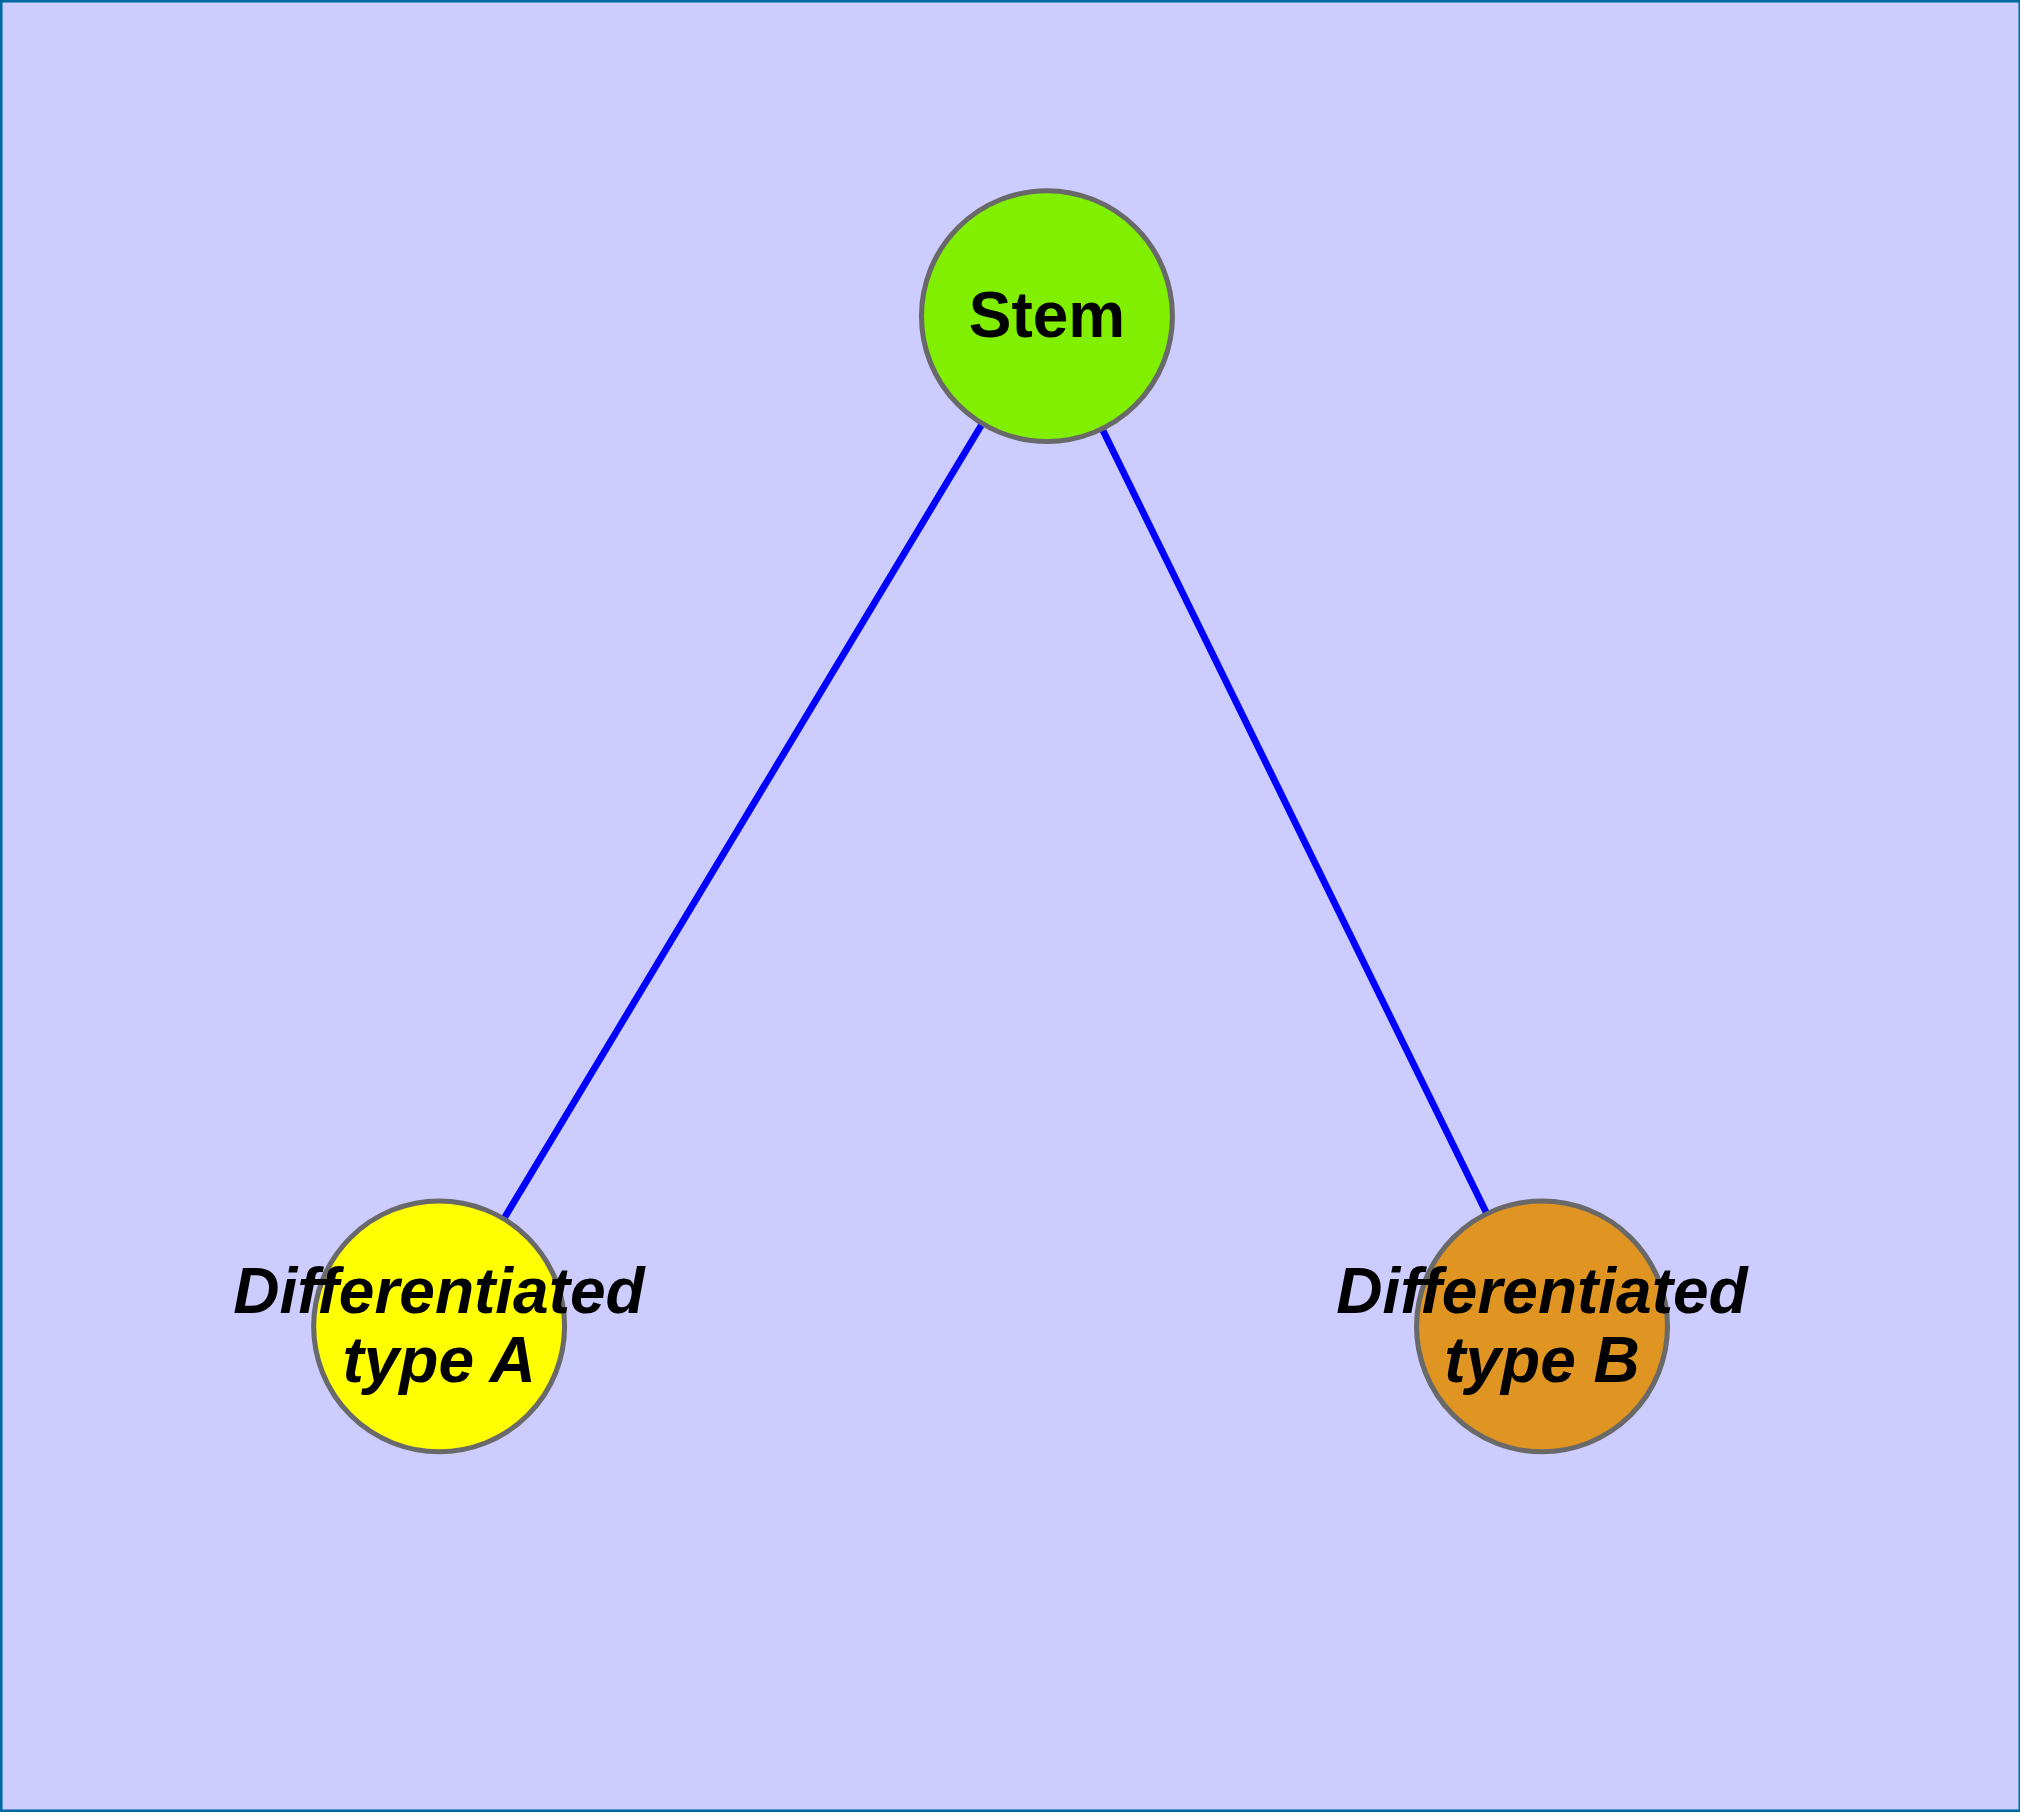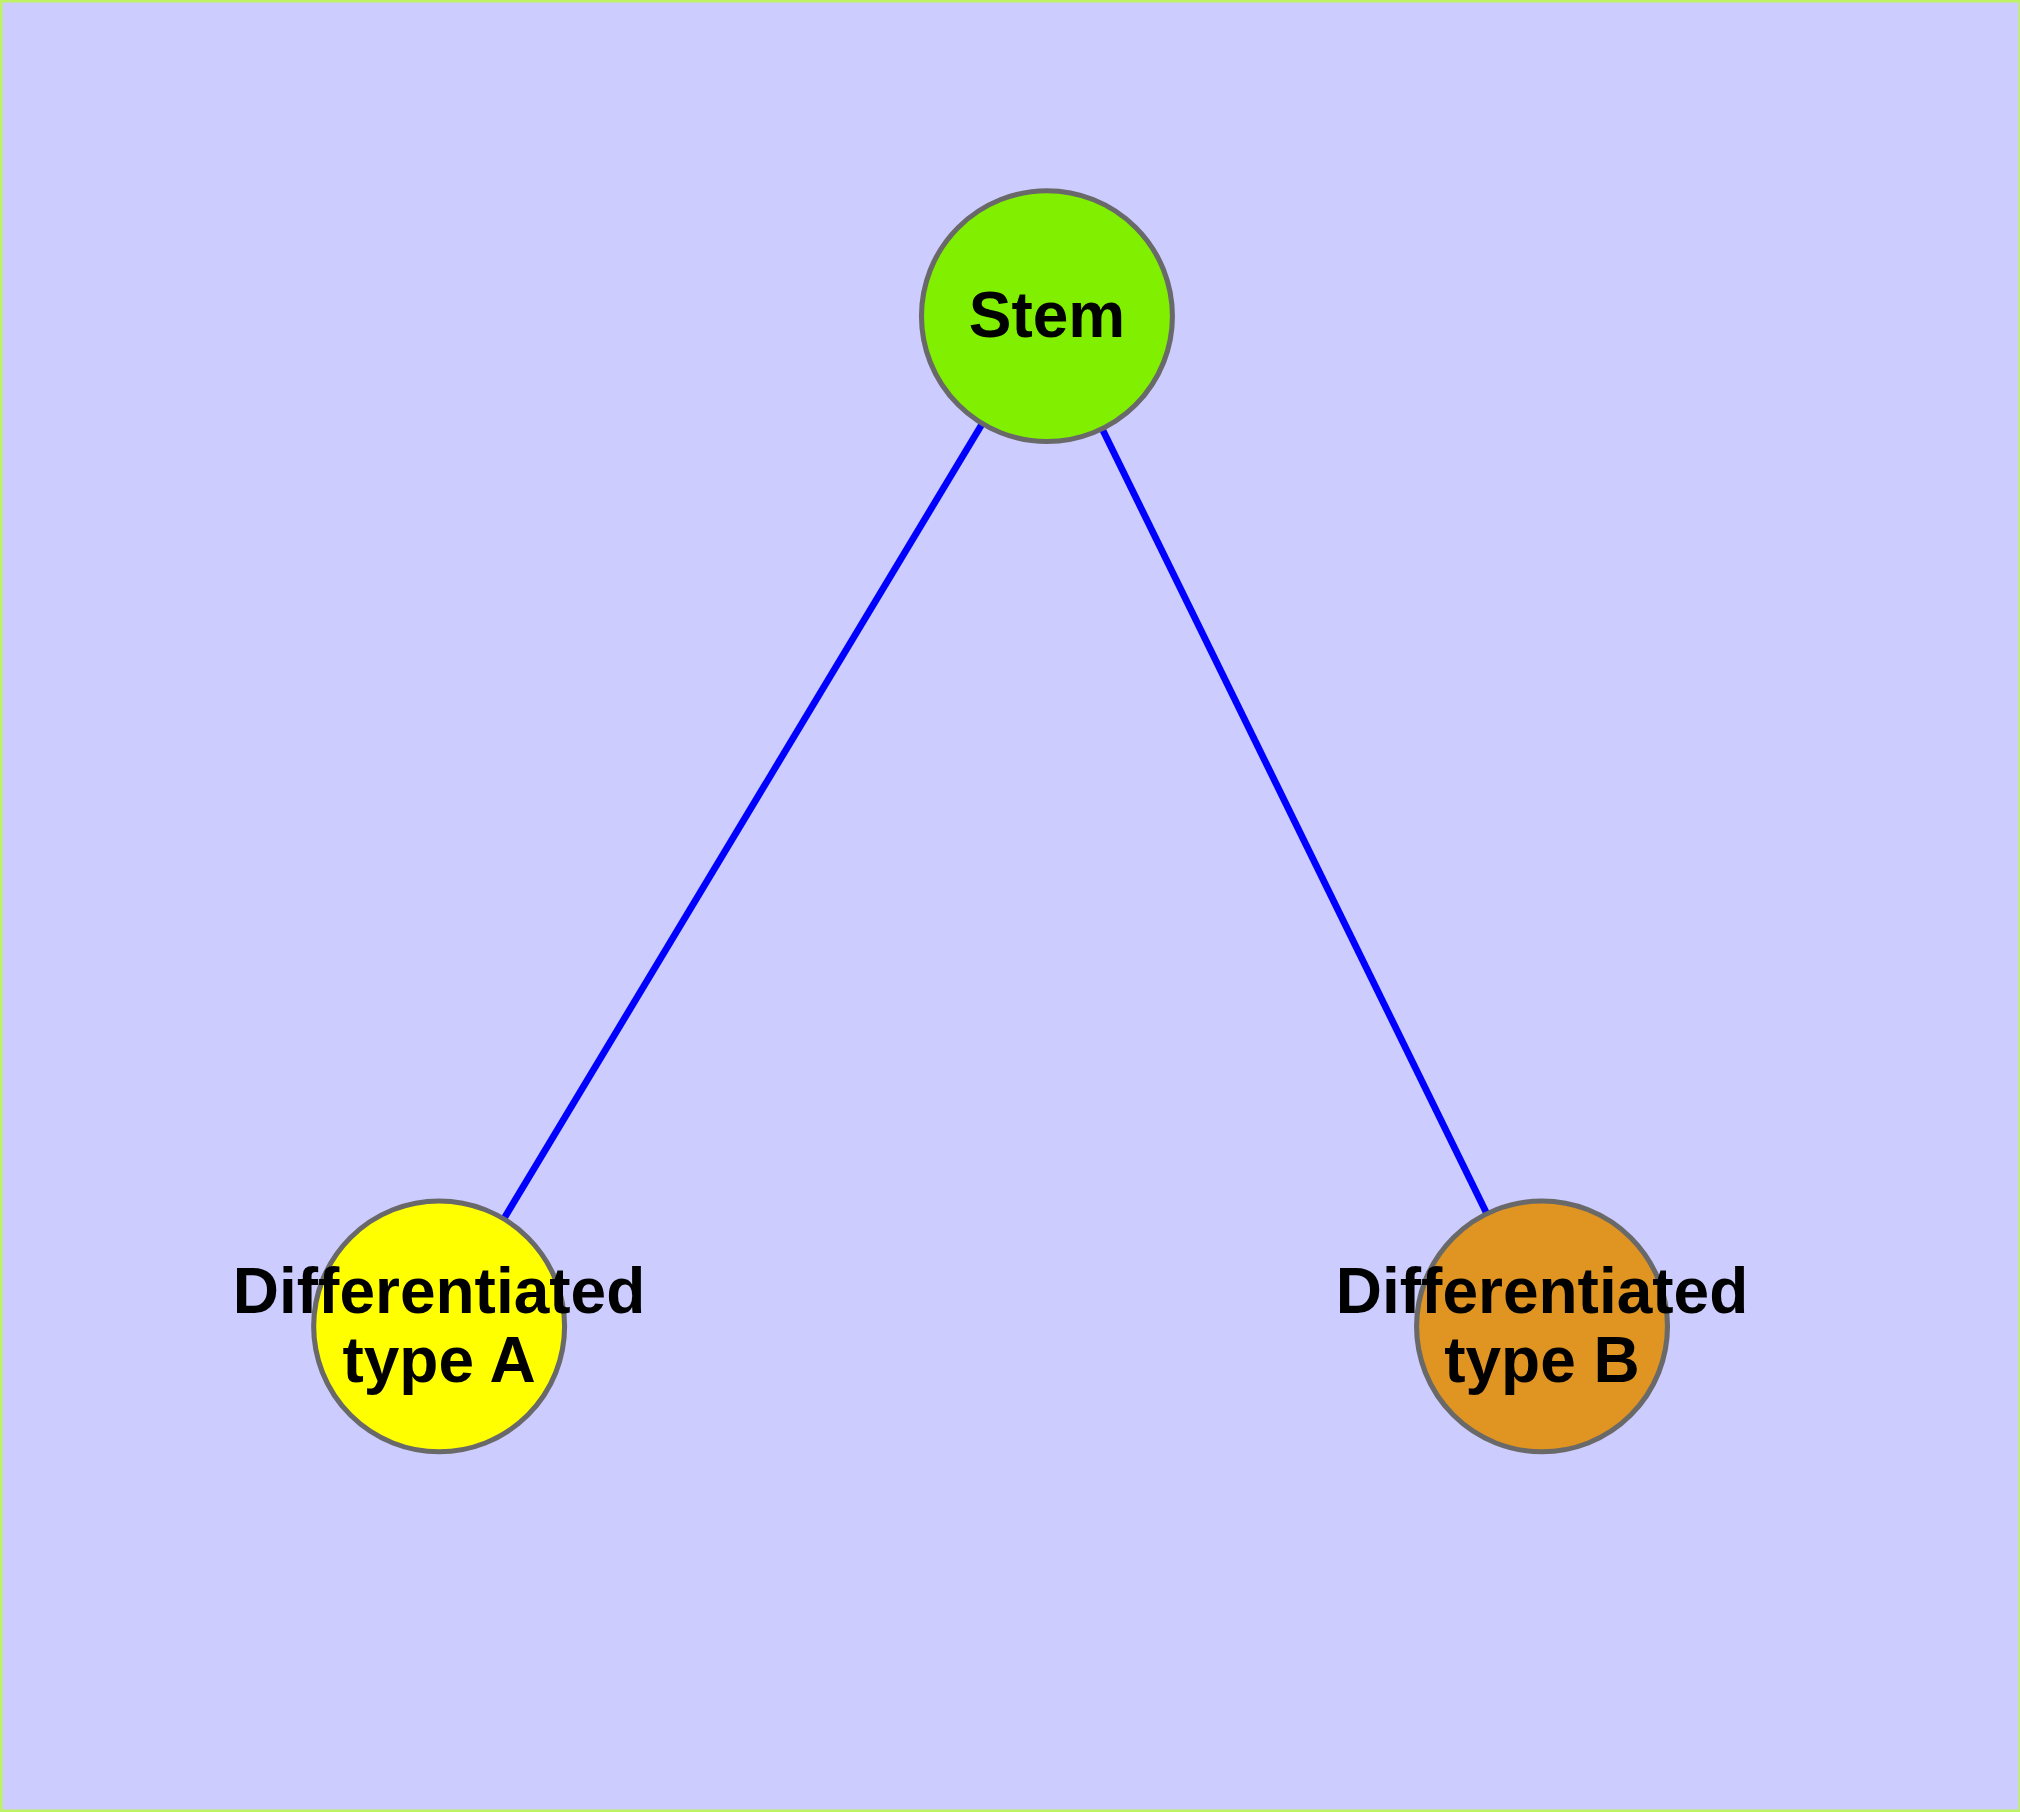--- a/index.html
+++ b/index.html
@@ -11,21 +11,21 @@
   body {
     width: 2021px;
     height: 1812px;
     overflow: hidden;
     font-family: "Liberation Sans", sans-serif;
   }
   #canvas {
     position: relative;
     width: 2021px;
     height: 1812px;
-    background: #bef264;
+    background: #0369a1;
   }
   #graph-svg {
     position: absolute;
     left: 0;
     top: 0;
     width: 2021px;
     height: 1812px;
     display: block;
   }
   .node-label {
@@ -37,20 +37,21 @@
     line-height: 1.08;
     white-space: pre;
     pointer-events: none;
     transform: translate(-50%, -50%);
   }
   .label-stem {
     font-size: 64px;
   }
   .label-diff {
     font-size: 64px;
+    font-style: italic;
   }
 </style>
 </head>
 <body style="width: 2021px; height: 1812px;">
 
 <div id="canvas" style="width: 2021px; height: 1812px;">
 
   <svg id="graph-svg" viewBox="0 0 2384 2138" preserveAspectRatio="none" xmlns="http://www.w3.org/2000/svg" style="width: 2021px; height: 1812px;">
 
     <rect id="bg-rect" x="3" y="3" width="2378" height="2132" fill="#ccccff"></rect>

